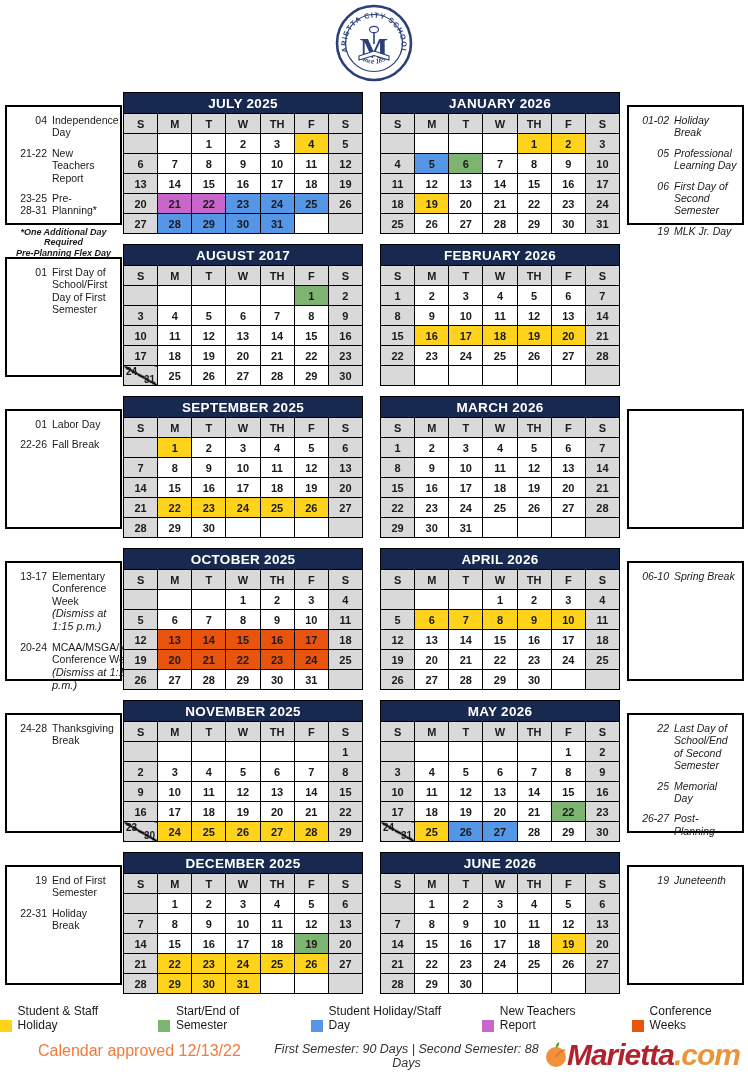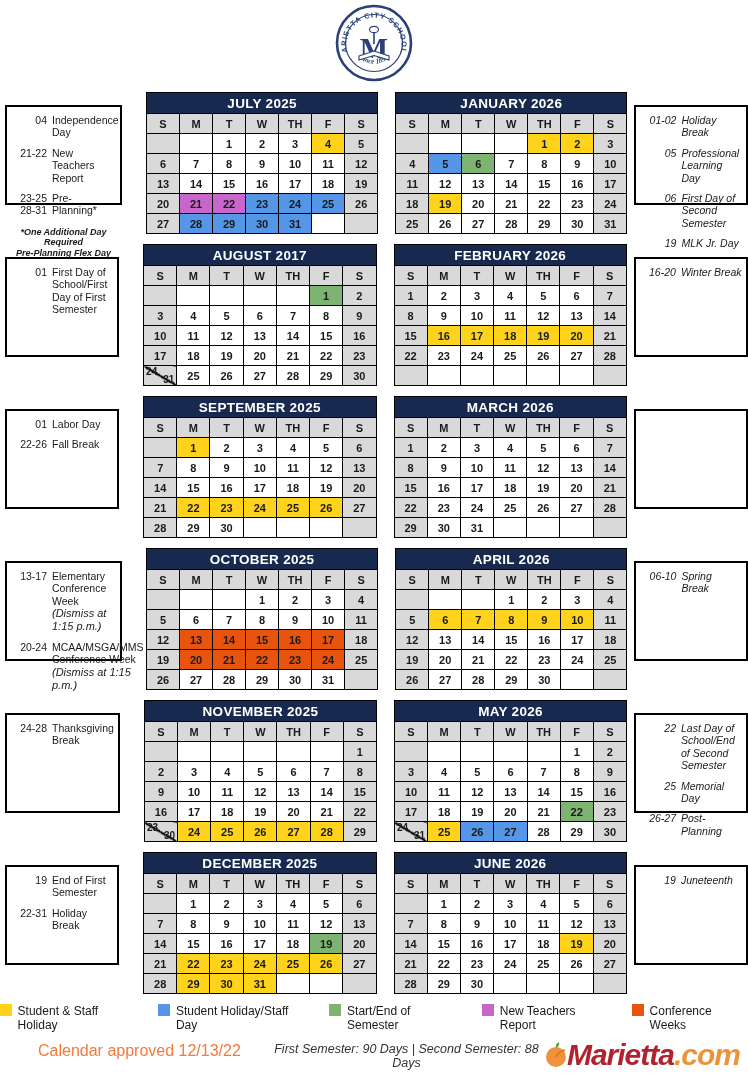--- a/index.html
+++ b/index.html
@@ -9,30 +9,30 @@
   .page { width:748px; height:1092px; position:relative; }
 
   
   .header { text-align:center; padding-top:4px; }
   .seal { width:78px; height:78px; }
   .main-title { font-size:25px; font-weight:bold; color:#101010; letter-spacing:0.2px; margin-top:3px; }
 
   
   .rows { margin-top:6px; }
   .cal-row { display:flex; align-items:flex-start; margin:0 0 10px 5px; }
-  .note-box { width:117px; height:100px; border:2px solid #000; background:#fff;
+  .note-box { width:117px; height:120px; border:2px solid #000; background:#fff;
               padding:7px 4px 4px 4px; margin-top:13px; font-size:10.5px; line-height:1.18; color:#1a1a1a; }
   .note-box.right { margin-left:7px;font-style:italic; }
   .note-item { display:grid; grid-template-columns:36px 1fr; column-gap:5px; margin-bottom:8px; }
   .note-dates { text-align:right; white-space:pre-line; }
   .note-text  { white-space:normal; }
   .note-sub { font-style:italic; font-size:11px; display:block; }
   .note-foot { font-style:italic; font-size:9px; text-align:center; white-space:pre-line; margin-top:10px; font-weight:bold; }
 
-  .month { width:240px; margin-left:24px; }
+  .month { width:240px; margin-left:1px; }
   .month.second { margin-left:17px; }
   .month-title { background:var(--navy,#17294E); color:#fff; text-align:center;
                  font-weight:bold; font-size:13.5px; padding:3px 0 2px 0;
                  border:1px solid #000; border-bottom:none; letter-spacing:0.3px; }
   .month table { border-collapse:collapse; width:100%; table-layout:fixed; }
   .month th, .month td { border:1px solid #000; height:20px; text-align:center;
                          font-size:11px; font-weight:bold; padding:0; color:#1a1a1a; }
   .month th { background:var(--gray,#D9D9D9); }
   .month td.wknd { background:var(--gray,#D9D9D9); }
   .month td.c-y { background:var(--yellow,#FFD21C); }
@@ -42,21 +42,21 @@
   .month td.c-o { background:var(--orange,#E8530E); }
   .month td.split { position:relative;
       background-image:linear-gradient(to top right,
         var(--gray,#D9D9D9) calc(50% - 1px), #000 calc(50% - 1px),
         #000 calc(50% + 1px), var(--gray,#D9D9D9) calc(50% + 1px)); }
   .month td.split .sa { position:absolute; top:0;    left:2px;  font-size:10px; }
   .month td.split .sb { position:absolute; bottom:0; right:2px; font-size:10px; }
 
   
   .legend { display:flex; justify-content:center; align-items:center; gap:21px; margin-top:4px; }
-  .legend-item { display:flex; align-items:flex-start; font-size:12px; color:#1a1a1a; }
+  .legend-item { display:flex; align-items:flex-end; font-size:12px; color:#1a1a1a; }
   .legend-swatch { width:12px; height:12px; margin-right:6px; display:inline-block; }
 
   
   .footer { display:flex; align-items:flex-start; padding:6px 6px 0 38px; }
   .approved { color:#F4793B; font-size:16px; width:230px; padding-top:4px; }
   .semesters { flex:1; text-align:center; font-style:italic; font-size:12.5px; color:#333; padding-top:4px; }
   .sitelogo { display:flex; align-items:center; white-space:nowrap; margin-right:2px; }
   .peach { width:24px; height:28px; margin-right:-2px; }
   .site-name { font-size:30px; font-weight:bold; font-style:italic; color:#B2222E; letter-spacing:-1px; }
   .site-tld  { font-size:30px; font-weight:bold; font-style:italic; color:#E9953C; letter-spacing:-1px; }
@@ -380,26 +380,20 @@
                 <td></td>
                 <td></td>
                 <td></td>
                 <td></td>
                 <td></td>
                 <td class="wknd"></td>
               </tr>
             </tbody>
           </table>
         </div>
-        <div class="note-box right">
-          <div class="note-item">
-            <span class="note-dates">16-20</span>
-            <span class="note-text">Winter Break</span>
-          </div>
-        </div>
       </div>
       <div class="cal-row">
         <div class="note-box left">
           <div class="note-item">
             <span class="note-dates">01</span>
             <span class="note-text">Labor Day</span>
           </div>
           <div class="note-item">
             <span class="note-dates">22-26</span>
             <span class="note-text">Fall Break</span>
@@ -976,26 +970,26 @@
         </div>
       </div>
     </div>
 
   <div class="legend" id="legend">
       <div class="legend-item">
         <span class="legend-swatch" style="background: rgb(255, 210, 28);"></span>
         <span>Student &amp; Staff Holiday</span>
       </div>
       <div class="legend-item">
+        <span class="legend-swatch" style="background: rgb(125, 180, 113);"></span>
+        <span>Start/End of Semester</span>
+      </div>
+      <div class="legend-item">
         <span class="legend-swatch" style="background: rgb(85, 150, 230);"></span>
         <span>Student Holiday/Staff Day</span>
-      </div>
-      <div class="legend-item">
-        <span class="legend-swatch" style="background: rgb(125, 180, 113);"></span>
-        <span>Start/End of Semester</span>
       </div>
       <div class="legend-item">
         <span class="legend-swatch" style="background: rgb(201, 102, 203);"></span>
         <span>New Teachers Report</span>
       </div>
       <div class="legend-item">
         <span class="legend-swatch" style="background: rgb(232, 83, 14);"></span>
         <span>Conference Weeks</span>
       </div>
     </div>

